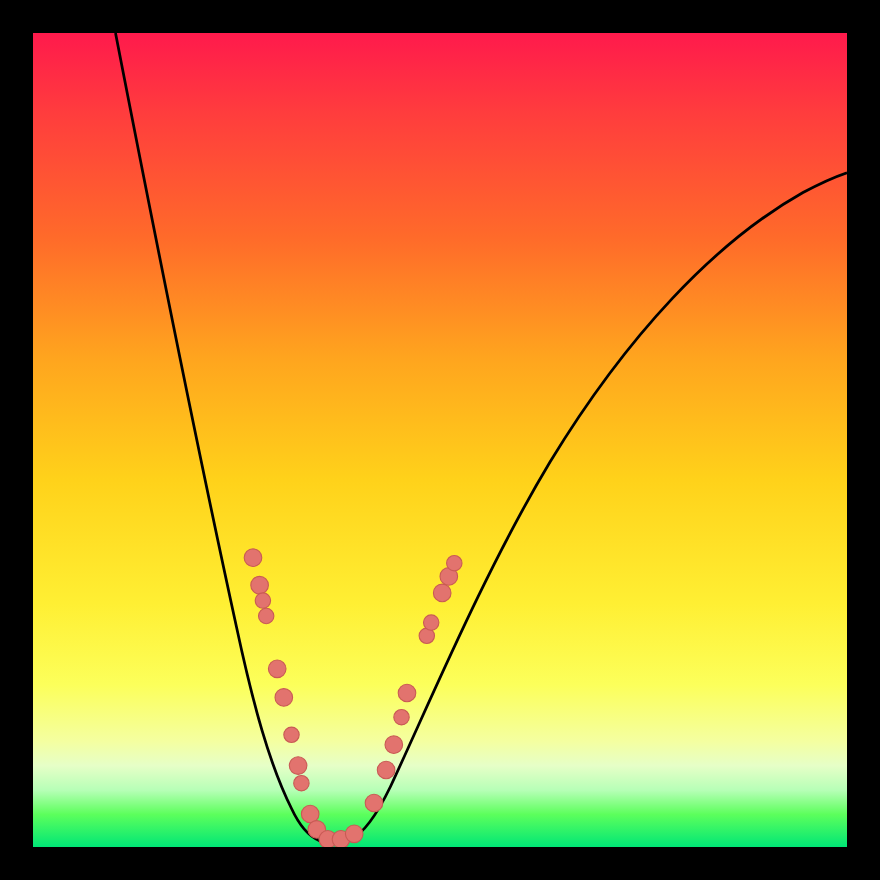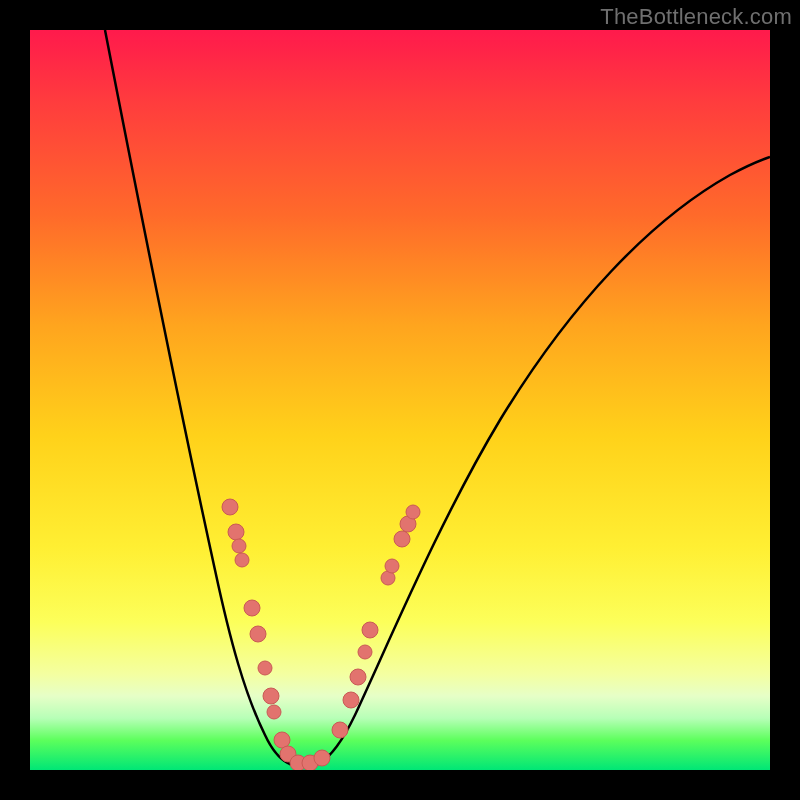--- a/index.html
+++ b/index.html
@@ -62,21 +62,20 @@
     fill: #e2736e;
     stroke: #c95a55;
     stroke-width: 1;
   }
 </style>
 </head>
 <body>
 
 <div class="frame">
 
-  <div class="watermark">TheBottleneck.com</div>
 
   <div class="plot-area">
 
     <svg class="curve" viewBox="0 0 740 740" preserveAspectRatio="none">
 
       <path stroke="#000" stroke-width="2.5" fill="none" d="M 75 0 C 110 180, 150 380, 185 540 C 200 610, 215 665, 235 705 C 242 720, 250 730, 260 734 L 270 736"></path>
 
       <path stroke="#000" stroke-width="2.5" fill="none" d="M 260 734 C 268 737, 278 737, 288 734"></path>
 
       <path stroke="#000" stroke-width="2.5" fill="none" d="M 288 734 C 300 728, 312 712, 325 685 C 360 610, 410 490, 470 390 C 540 275, 620 190, 700 145 C 715 137, 728 131, 740 127"></path>

